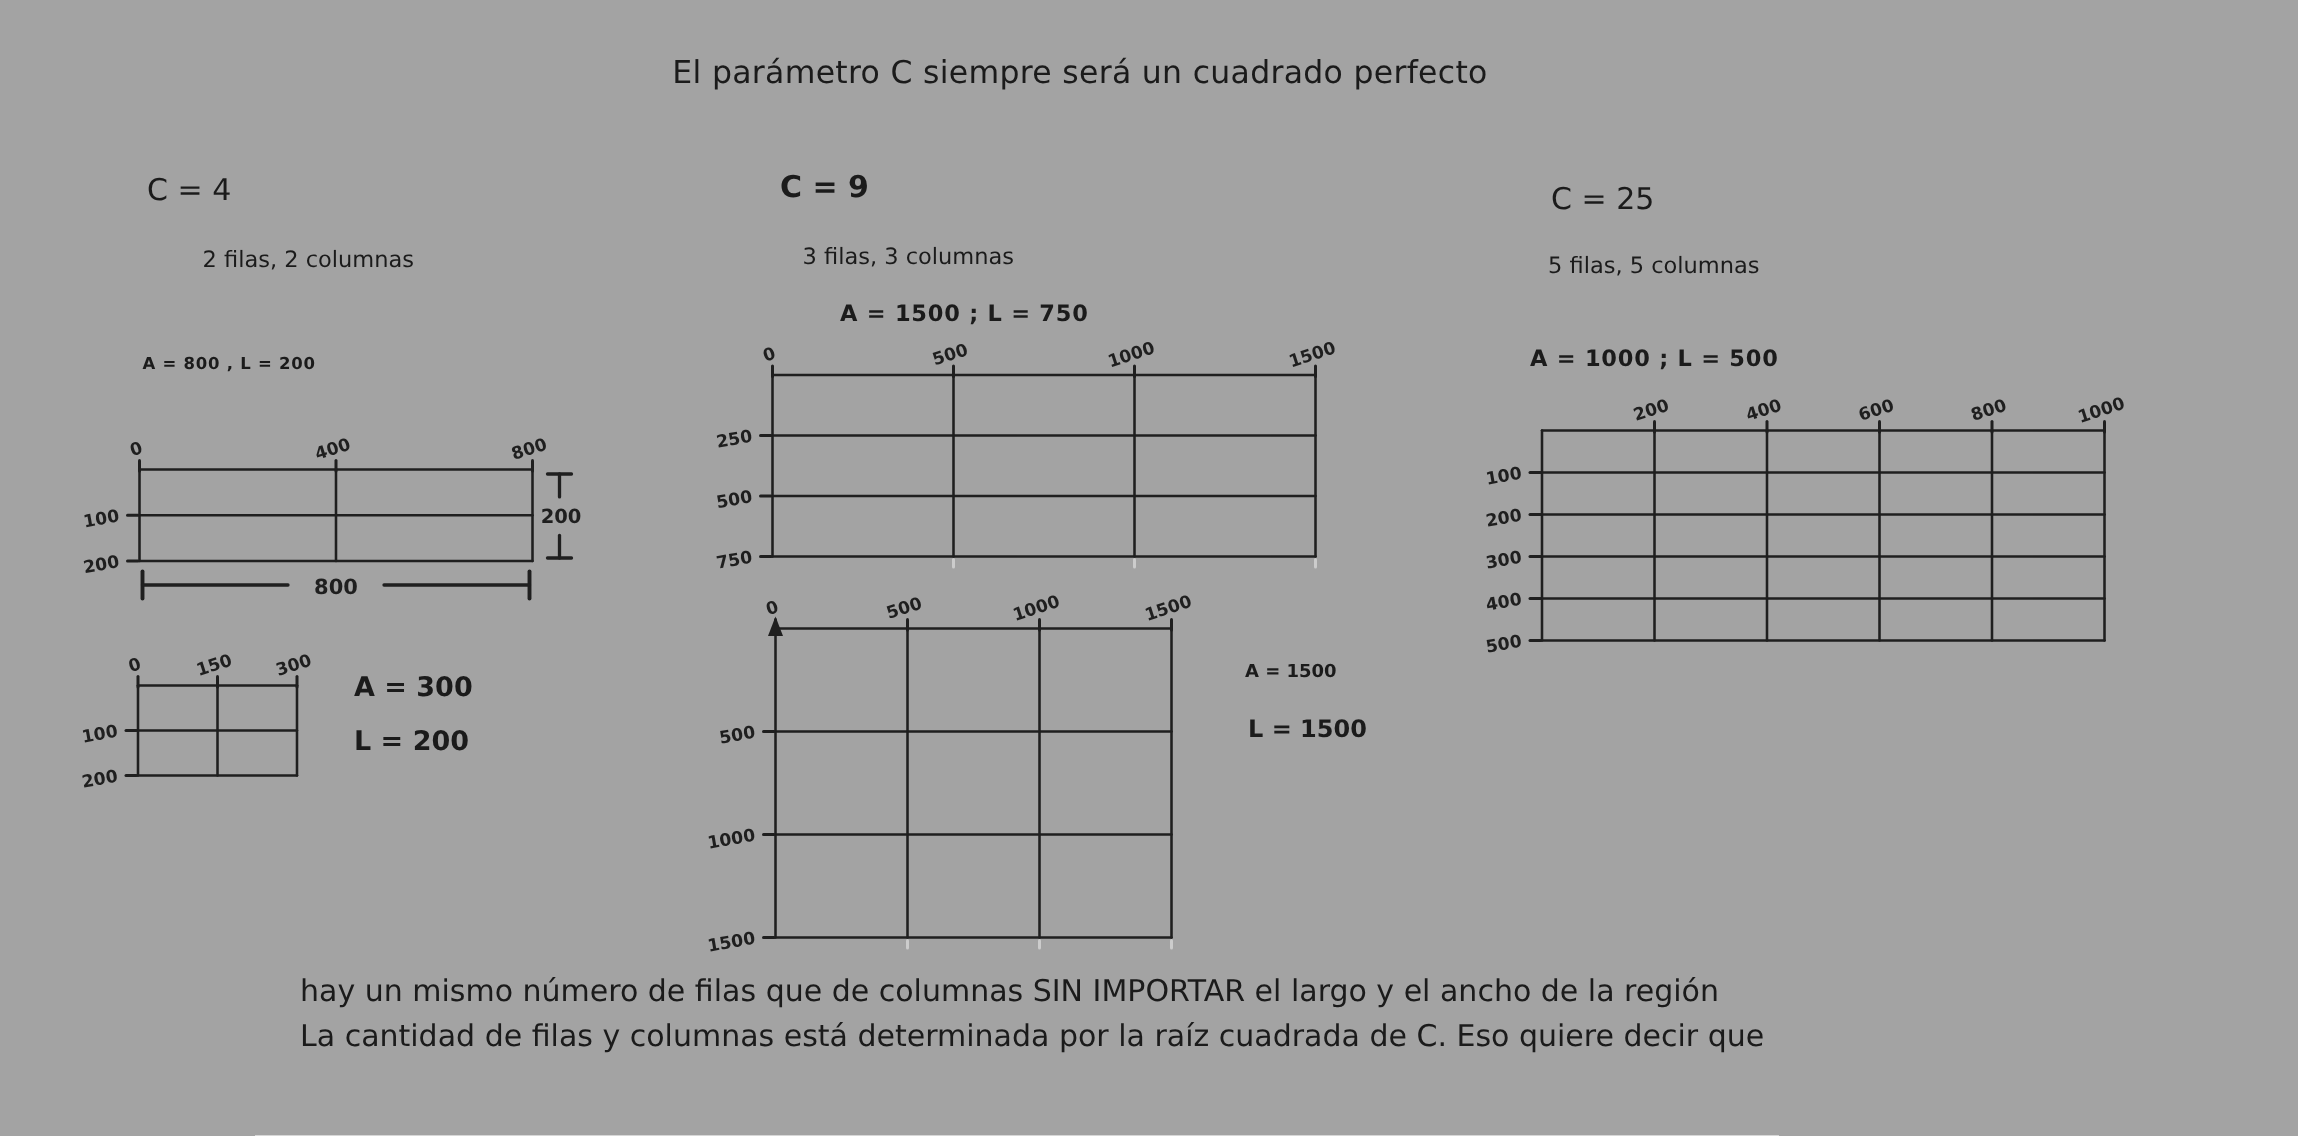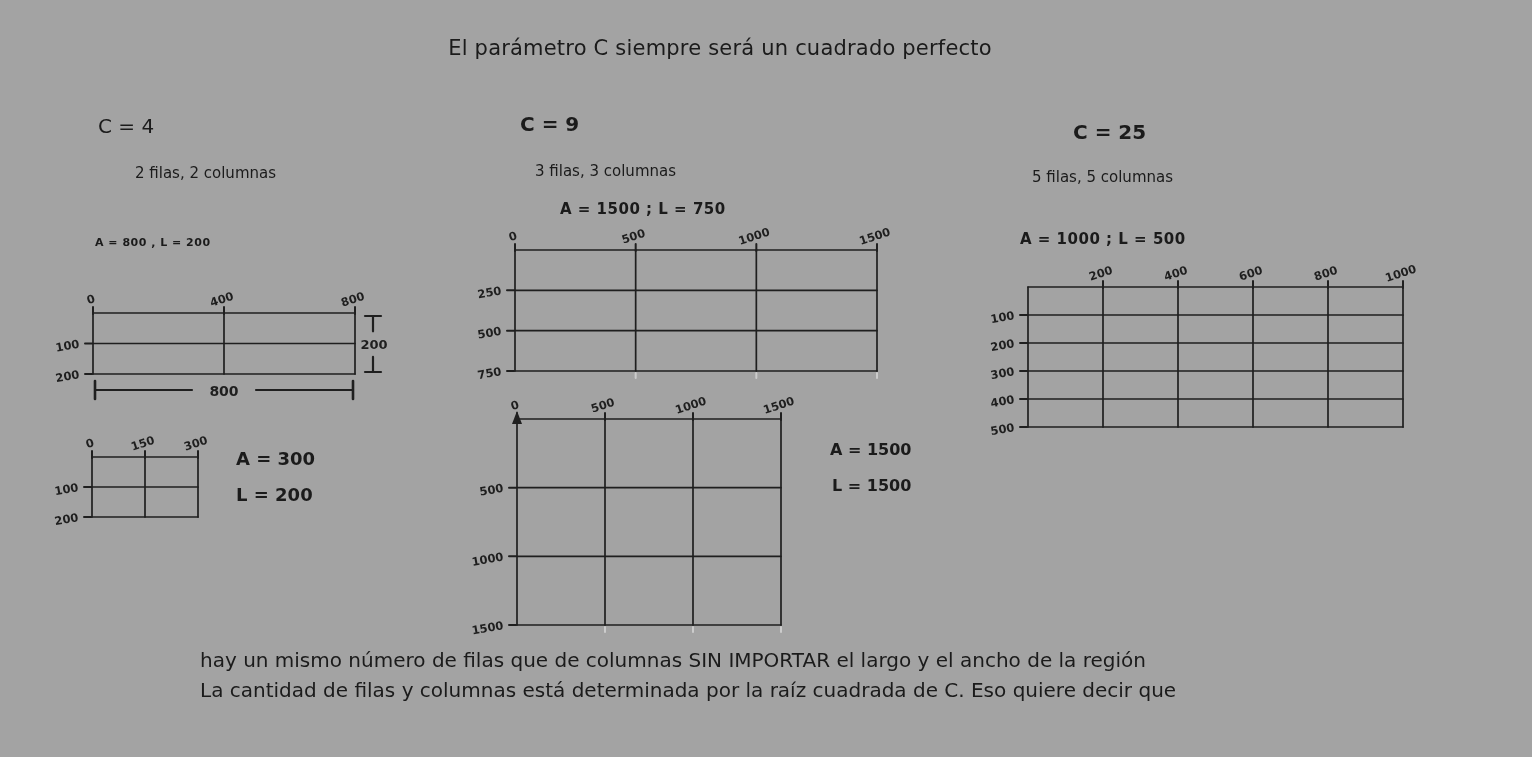--- a/index.html
+++ b/index.html
@@ -18,23 +18,23 @@
   .p-c4{left:95px;top:236px;font-size:11px;}
   .g-c4-main{left:93px;top:313px;}
   .g-c4-small{left:92px;top:457px;}
   .a-c4{left:236px;top:448px;font-size:18px;}
   .l-c4{left:236px;top:484px;font-size:18px;}
   .h-c9{left:520px;top:112px;font-weight:bold;}
   .s-c9{left:535px;top:162px;}
   .p-c9{left:560px;top:200px;}
   .g-c9-top{left:515px;top:250px;}
   .g-c9-bottom{left:517px;top:419px;}
-  .a-c9{left:830px;top:440px;font-size:16px;}
+  .a-c9{left:830px;top:440px;font-size:12px;}
   .l-c9{left:832px;top:476px;font-size:16px;}
-  .h-c25{left:1073px;top:120px;font-weight:bold;}
+  .h-c25{left:1034px;top:120px;}
   .s-c25{left:1032px;top:168px;}
   .p-c25{left:1020px;top:230px;}
   .g-c25{left:1028px;top:287px;}
   .footer{left:200px;top:645px;font-size:20px;line-height:30px;}
   .grid svg{display:block;overflow:visible;}
   svg text{font-family:"DejaVu Sans",sans-serif;font-weight:700;}
 </style>
 </head>
 <body>
 

